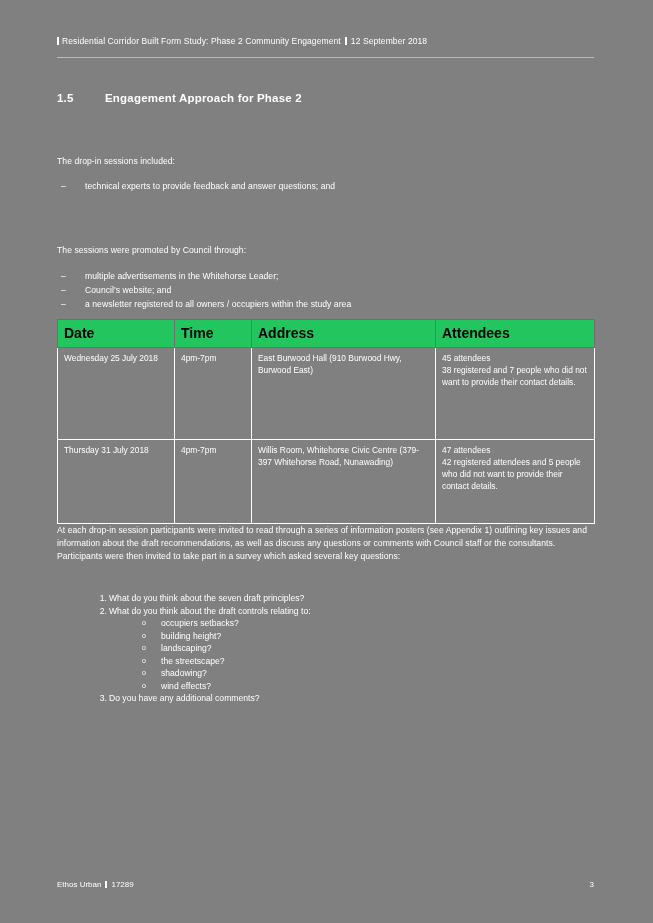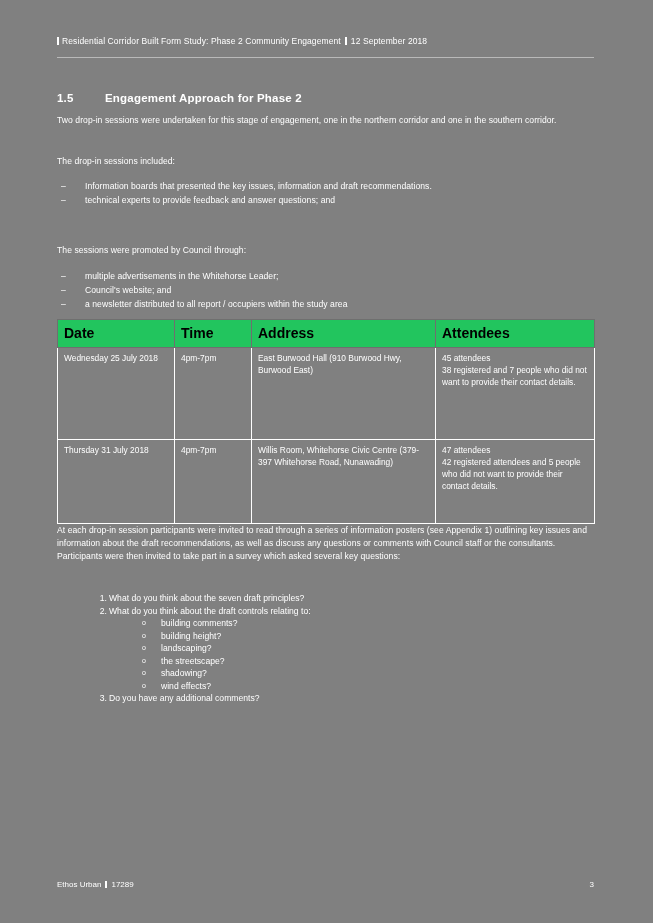--- a/index.html
+++ b/index.html
@@ -197,38 +197,36 @@
 
   <div class="doc-header">
     <span class="bar"></span><span>Residential Corridor Built Form Study: Phase 2 Community Engagement</span><span class="sep"></span><span>12 September 2018</span>
   </div>
   <div class="header-rule"></div>
 
   <div class="h2-row">
     <span class="h2-num">1.5</span><span>Engagement Approach for Phase 2</span>
   </div>
 
-  <div class="para" style="top:114px;">Two drop-in sessions were undertaken for this stage of engagement, one in the northern corridor and one in the southern corridor.</div>
 
   <div class="para" style="top:155px;">The drop-in sessions included:</div>
 
   <div class="para" style="top:180px;">
     <ul class="bullets">
-      <li>Information boards that presented the key issues, information and draft recommendations.</li>
       <li>technical experts to provide feedback and answer questions; and</li>
     </ul>
   </div>
 
   <div class="para" style="top:244px;">The sessions were promoted by Council through:</div>
 
   <div class="para" style="top:270px;">
     <ul class="bullets">
       <li>multiple advertisements in the Whitehorse Leader;</li>
       <li>Council's website; and</li>
-      <li>a newsletter distributed to all report / occupiers within the study area</li>
+      <li>a newsletter registered to all owners / occupiers within the study area</li>
     </ul>
   </div>
 
   <div class="tbl-wrap">
     <table class="data">
       <colgroup>
         <col class="c-date">
           <col class="c-time">
           <col class="c-addr">
           <col class="c-att">
@@ -269,21 +267,21 @@
   <div class="numlist">
     <ol class="numbered">
       <li>
         <span class="num">1.</span>
         <span>What do you think about the seven draft principles?</span>
       </li>
       <li>
         <span class="num">2.</span>
         <span>What do you think about the draft controls relating to:</span>
         <ul class="sub">
-          <li>building comments?</li>
+          <li>occupiers setbacks?</li>
           <li>building height?</li>
           <li>landscaping?</li>
           <li>the streetscape?</li>
           <li>shadowing?</li>
           <li>wind effects?</li>
         </ul>
       </li>
       <li>
         <span class="num">3.</span>
         <span>Do you have any additional comments?</span>

